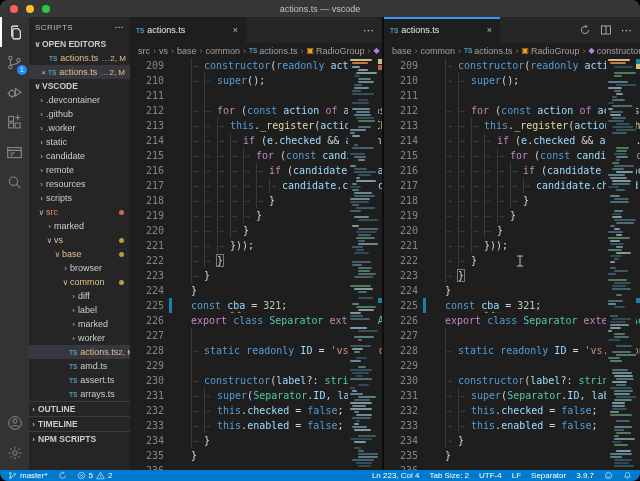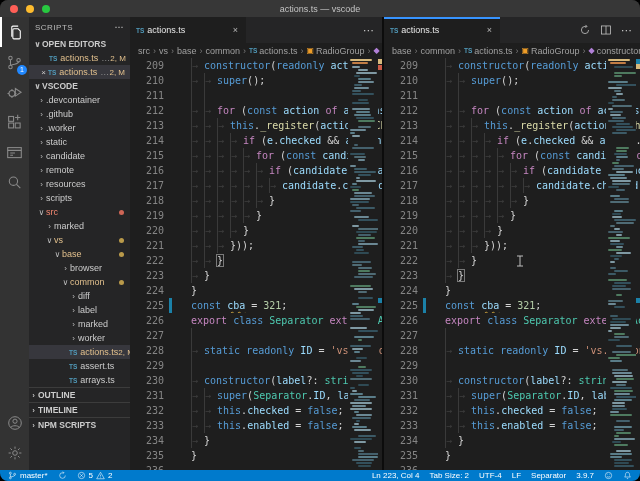--- a/index.html
+++ b/index.html
@@ -265,20 +265,24 @@
           <span class="lbl">marked</span>
         </div>
         <div class="row" style="padding-left: 40px;">
           <span class="chev">›</span>
           <span class="lbl">worker</span>
         </div>
         <div class="row sel" style="padding-left: 40px;">
           <span class="tsico">TS</span>
           <span class="lbl mod-col">actions.ts</span>
           <span class="badge-txt">2, M</span>
+        </div>
+        <div class="row" style="padding-left: 40px;">
+          <span class="tsico">TS</span>
+          <span class="lbl">amd.ts</span>
         </div>
         <div class="row" style="padding-left: 40px;">
           <span class="tsico">TS</span>
           <span class="lbl">assert.ts</span>
         </div>
         <div class="row" style="padding-left: 40px;">
           <span class="tsico">TS</span>
           <span class="lbl">arrays.ts</span>
         </div>
       </div>

